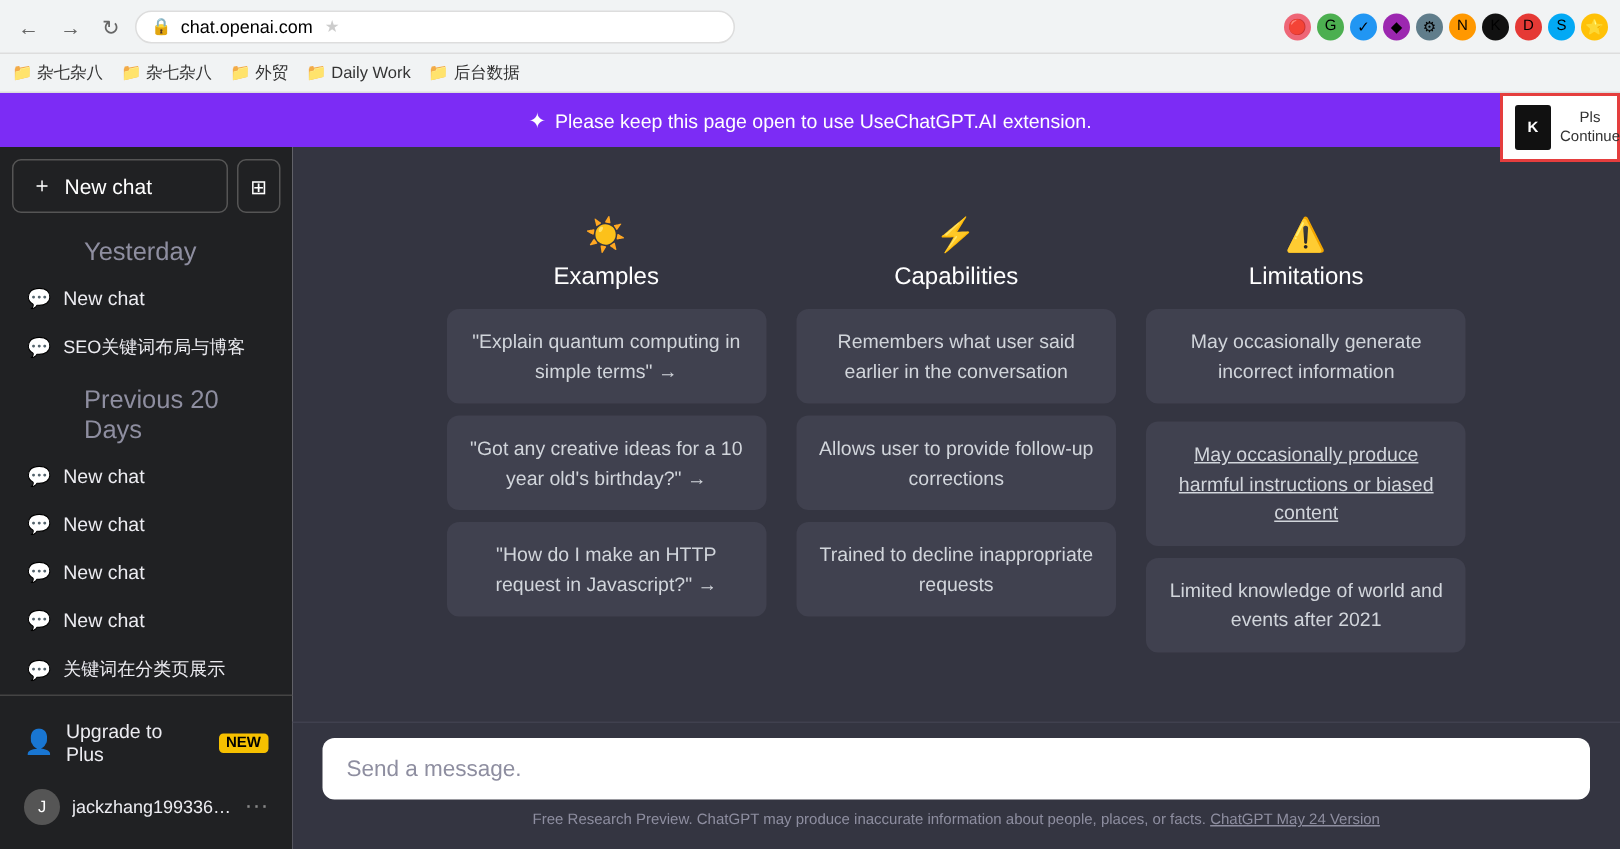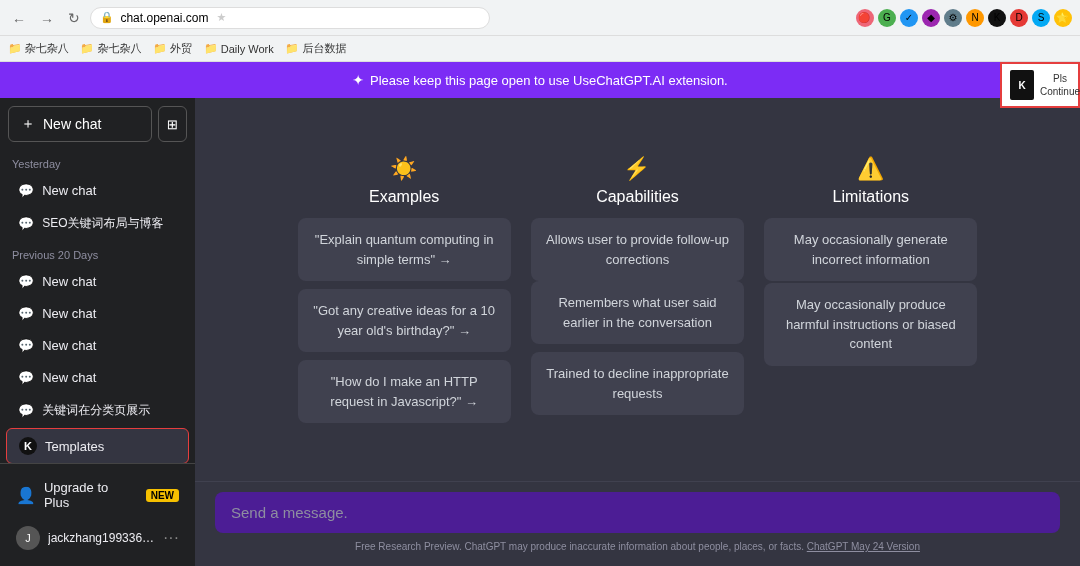--- a/index.html
+++ b/index.html
@@ -28,21 +28,21 @@
 
     
     .app { display: flex; flex: 1; overflow: hidden; }
 
     
     .sidebar { width: 195px; background: #202123; color: #fff; display: flex; flex-direction: column; overflow: hidden; flex-shrink: 0; }
     .sidebar-top { padding: 8px; }
     .new-chat-btn { display: flex; align-items: center; gap: 8px; background: none; border: 1px solid #555; border-radius: 6px; color: #fff; padding: 8px 12px; width: 100%; cursor: pointer; font-size: 14px; text-align: left; }
     .sidebar-icon-btn { background: none; border: 1px solid #555; border-radius: 6px; color: #fff; padding: 8px; cursor: pointer; }
 
-    .sidebar-section-label { font-size: 11px; color: #8e8ea0; padding: 8px 12px 4px; }
+    .sidebar-section-label { font-size: 17px; color: #8e8ea0; padding: 8px 12px 4px; margin-left: 44px; }
     .sidebar-list { flex: 1; overflow-y: auto; }
     .sidebar-item { display: flex; align-items: center; gap: 8px; padding: 8px 12px; cursor: pointer; color: #ececf1; font-size: 13px; border-radius: 6px; margin: 1px 6px; }
     .sidebar-item.active { background: #343541; border: 1.5px solid #e53e3e; }
     .sidebar-item-icon { font-size: 13px; flex-shrink: 0; }
 
     .sidebar-bottom { border-top: 1px solid #444; padding: 8px; }
     .sidebar-bottom-item { display: flex; align-items: center; gap: 8px; padding: 8px; cursor: pointer; color: #ececf1; font-size: 13px; border-radius: 6px; }
     .new-badge { background: #f6c000; color: #000; font-size: 10px; font-weight: bold; padding: 1px 5px; border-radius: 3px; margin-left: 4px; }
     .user-avatar { width: 24px; height: 24px; border-radius: 50%; background: #555; display: flex; align-items: center; justify-content: center; font-size: 11px; color: #fff; flex-shrink: 0; }
     .user-text { flex: 1; font-size: 12px; overflow: hidden; text-overflow: ellipsis; white-space: nowrap; }
@@ -54,21 +54,21 @@
 
     
     .cards-grid { display: grid; grid-template-columns: repeat(3, 1fr); gap: 20px; width: 100%; max-width: 680px; }
     .column-header { text-align: center; margin-bottom: 12px; }
     .column-icon { font-size: 22px; color: #fff; margin-bottom: 6px; }
     .column-title { font-size: 16px; color: #fff; font-weight: 400; }
     .card { background: #40414f; border: none; border-radius: 8px; padding: 12px; text-align: center; color: #d1d5db; font-size: 13px; line-height: 1.5; cursor: pointer; transition: background 0.15s; }
 
     
     .input-area { padding: 10px 20px; background: #343541; border-top: 1px solid #40414f; }
-    .input-box { background: #4c1d95; border-radius: 8px; padding: 12px 16px; display: flex; align-items: center; }
+    .input-box { background: #ffffff; border-radius: 8px; padding: 12px 16px; display: flex; align-items: center; }
     .input-placeholder { color: #8e8ea0; font-size: 15px; flex: 1; }
     .footer-text { text-align: center; font-size: 10px; color: #8e8ea0; padding: 8px 0 4px; }
     .footer-link { color: #8e8ea0; text-decoration: underline; cursor: pointer; }
   </style>
 </head>
 <body>
 
 <div class="browser-chrome">
   <button class="browser-nav-btn">←</button>
   <button class="browser-nav-btn">→</button>
@@ -199,41 +199,44 @@
           <div class="card" style="margin-top:8px;">
             <span>"How do I make an HTTP request in Javascript?" →</span>
           </div>
         </div>
 
         <div>
           <div class="column-header">
             <div class="column-icon">⚡</div>
             <div class="column-title">Capabilities</div>
           </div>
-          <div class="card" style="margin-top:8px;">
-            <span>Allows user to provide follow-up corrections</span>
-          </div>
           <div class="card">
             <span>Remembers what user said earlier in the conversation</span>
+          </div>
+          <div class="card" style="margin-top:8px;">
+            <span>Allows user to provide follow-up corrections</span>
           </div>
           <div class="card" style="margin-top:8px;">
             <span>Trained to decline inappropriate requests</span>
           </div>
         </div>
 
         <div>
           <div class="column-header">
             <div class="column-icon">⚠️</div>
             <div class="column-title">Limitations</div>
           </div>
           <div class="card">
             <span>May occasionally generate incorrect information</span>
           </div>
-          <div class="card" style="margin-top:2px;">
+          <div class="card" style="margin-top:12px;text-decoration:underline;">
             <span>May occasionally produce harmful instructions or biased content</span>
+          </div>
+          <div class="card" style="margin-top:8px;">
+            <span>Limited knowledge of world and events after 2021</span>
           </div>
         </div>
 
       </div>
     </div>
 
     <div class="input-area">
       <div class="input-box">
         <span class="input-placeholder">Send a message.</span>
       </div>

